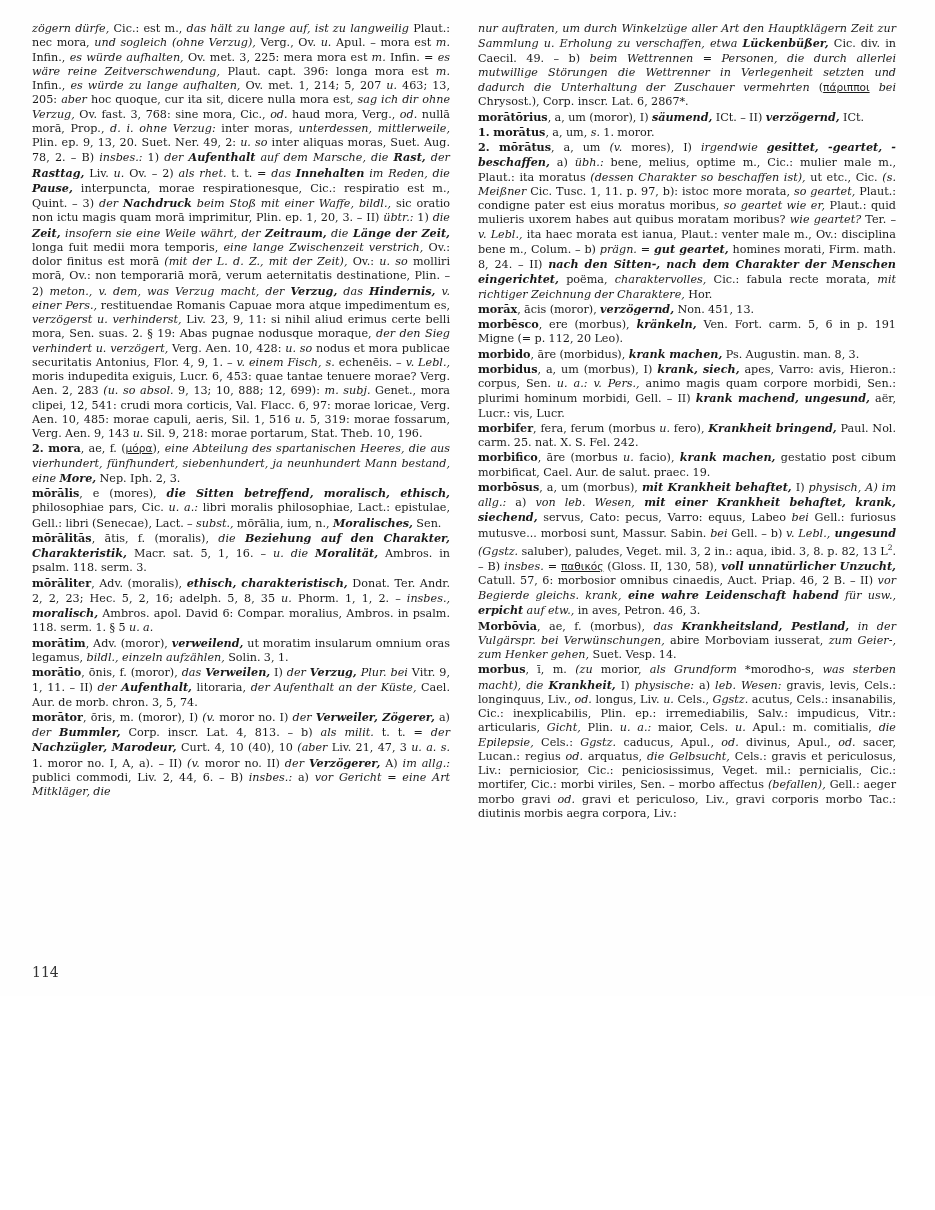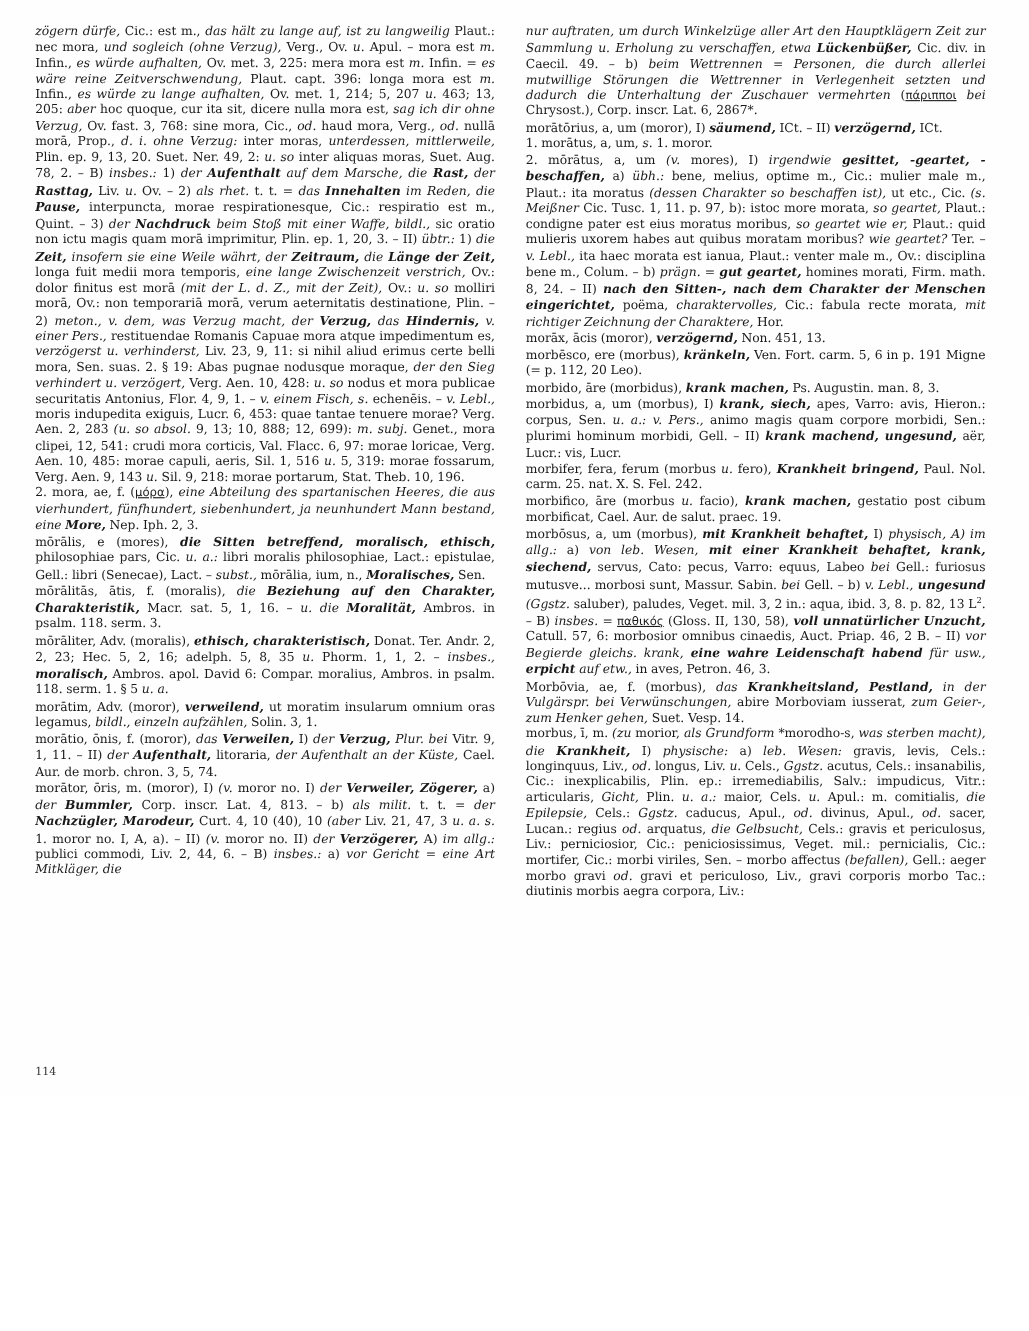--- a/index.html
+++ b/index.html
@@ -38,30 +38,30 @@
     word-spacing: -0.2px;
   }
   .col p {
     margin: 0;
     text-indent: 0;
   }
   .entry {
     margin: 0;
   }
   
-  .hw { font-weight: normal; }            
+  .hw { font-weight: bold; }            
   .g  { font-weight: bold; font-style: italic; }  
   .i  { font-style: italic; }           
   .gr { font-family: "DejaVu Sans", sans-serif; font-size: 10.6px; font-style: normal; text-decoration: underline; }
   .sup { font-size: 7.5px; vertical-align: super; }
   .folio {
     position: absolute;
     left: 32px;
     bottom: 16px;
-    font-size: 10px;
+    font-size: 14px;
     color: #333;
     font-family: "DejaVu Serif", "Liberation Serif", serif;
     margin-top: 28px;
   }
 </style>
 </head>
 <body>
 
 <div class="page">
 

